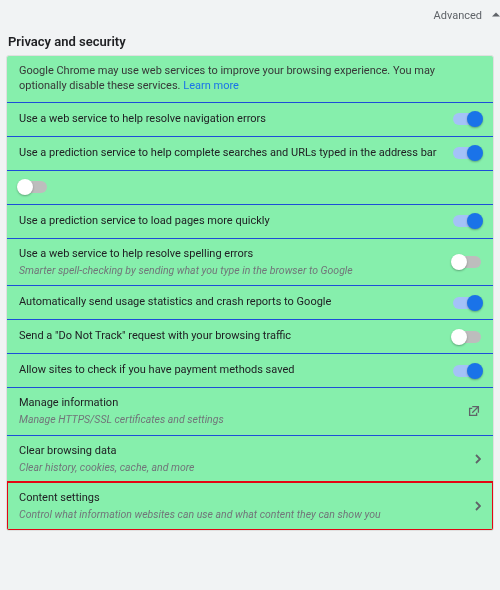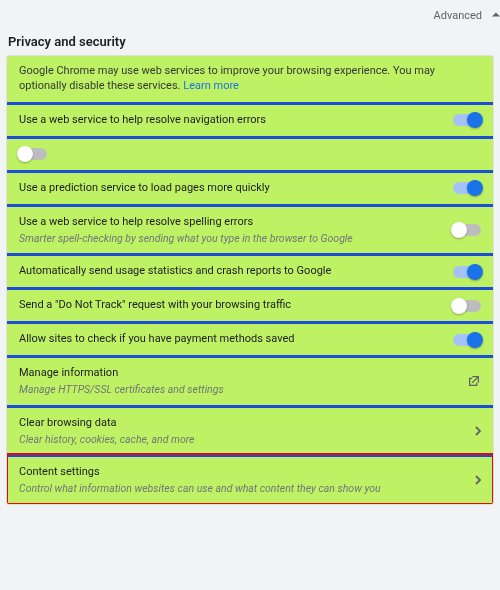--- a/index.html
+++ b/index.html
@@ -23,32 +23,32 @@
   }
   .adv-header .label { color: #5f6368; font-size: 11px; }
   .adv-header svg { width: 8px; height: 8px; fill: #5f6368; }
   .section-title {
     padding: 4px 8px 6px 8px;
     font-size: 13px;
     font-weight: 600;
     color: #202124;
   }
   .card {
-    background: #bef264;
+    background: #86efac;
     border: 1px solid #e0e0e0;
     border-radius: 3px;
     margin: 0 6px 6px 6px;
     overflow: hidden;
   }
   .row {
     display: flex;
     align-items: center;
     padding: 8px 12px;
     min-height: 34px;
-    border-top: 3px solid #1d4ed8;
+    border-top: 1px solid #1d4ed8;
     position: relative;
   }
   .row:first-child { border-top: none; }
   .row.intro { display: block; line-height: 1.35; color: #373737; }
   .row .text { flex: 1; padding-right: 12px; }
   .row .title { color: #202124; font-size: 11px; line-height: 1.35; }
   .row .sub   { color: #717579; font-size: 10.5px; margin-top: 2px; line-height: 1.3; font-style: italic; }
   .intro a { color: #1a73e8; text-decoration: none; }
   .toggle {
     position: relative;
@@ -87,20 +87,28 @@
   </span>
 </div>
 
 <div class="section-title">Privacy and security</div>
 
 <div class="card" id="card">
     <div class="row intro">Google Chrome may use web services to improve your browsing experience. You may optionally disable these services. <a href="#">Learn more</a></div>
     <div class="row">
       <div class="text">
         <div class="title">Use a web service to help resolve navigation errors</div>
+      </div>
+      <div class="toggle on">
+        <div class="knob"></div>
+      </div>
+    </div>
+    <div class="row">
+      <div class="text">
+        <div class="title">Use a prediction service to help complete searches and URLs typed in the address bar</div>
       </div>
       <div class="toggle on">
         <div class="knob"></div>
       </div>
     </div>
     <div class="row">
       <div class="toggle off">
         <div class="knob"></div>
       </div>
     </div>

